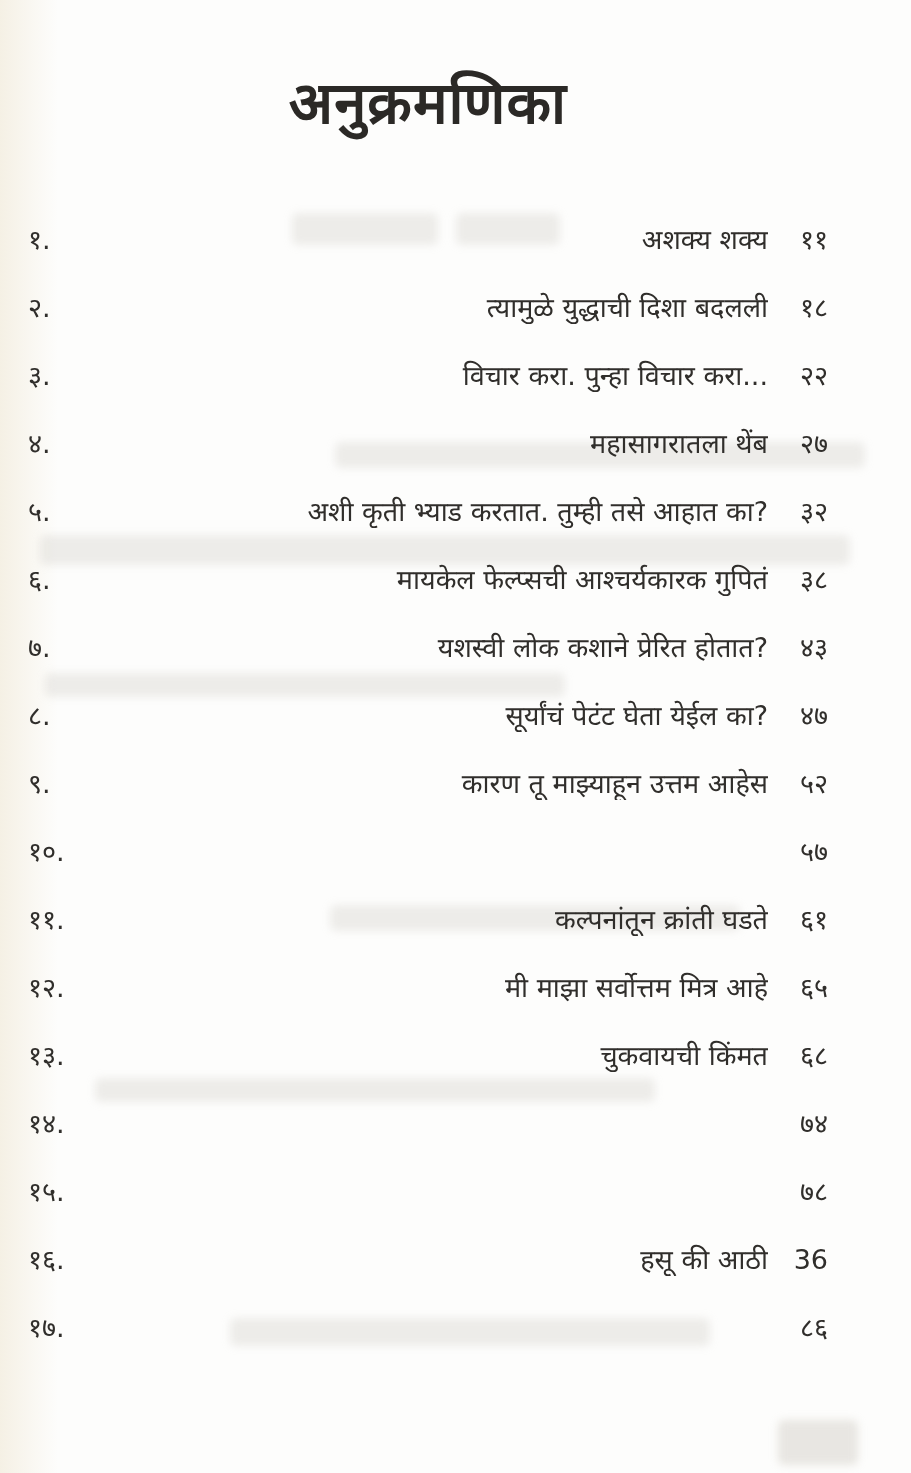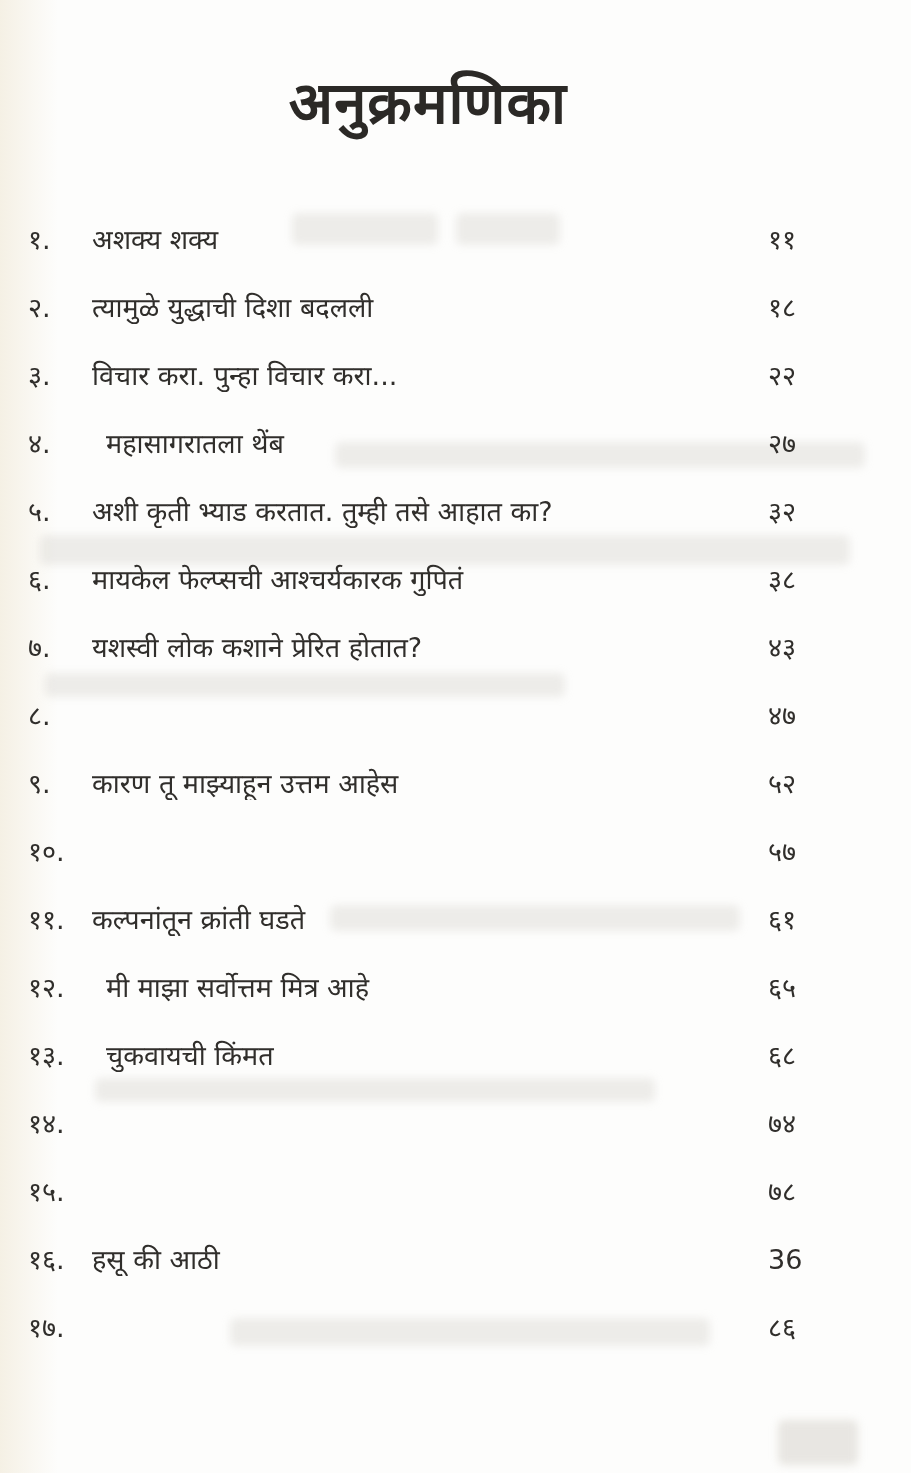--- a/index.html
+++ b/index.html
@@ -47,29 +47,30 @@
     line-height: 1.2;
     white-space: nowrap;
   }
   .num {
     flex: none;
     width: 64px;
   }
   .entry-title {
     flex: 1 1 auto;
     overflow: hidden;
+    text-align: right;
   }
   
   .toc-row:nth-child(4) .entry-title,
   .toc-row:nth-child(12) .entry-title,
   .toc-row:nth-child(13) .entry-title { padding-left: 14px; }
   .pageno {
     flex: none;
     margin-left: auto;
-    text-align: left;
+    text-align: right;
     min-width: 60px;
   }
   
   .ghost {
     position: absolute;
     background: rgba(184,179,167,0.22);
     filter: blur(4px);
     border-radius: 6px;
     pointer-events: none;
   }
@@ -132,20 +133,21 @@
         <span class="entry-title">मायकेल फेल्प्सची आश्चर्यकारक गुपितं</span>
         <span class="pageno">३८</span>
       </div>
       <div class="toc-row">
         <span class="num">७.</span>
         <span class="entry-title">यशस्वी लोक कशाने प्रेरित होतात?</span>
         <span class="pageno">४३</span>
       </div>
       <div class="toc-row">
         <span class="num">८.</span>
+        <span class="entry-title">सूर्यांचं पेटंट घेता येईल का?</span>
         <span class="pageno">४७</span>
       </div>
       <div class="toc-row">
         <span class="num">९.</span>
         <span class="entry-title">कारण तू माझ्याहून उत्तम आहेस</span>
         <span class="pageno">५२</span>
       </div>
       <div class="toc-row">
         <span class="num">१०.</span>
         <span class="pageno">५७</span>

